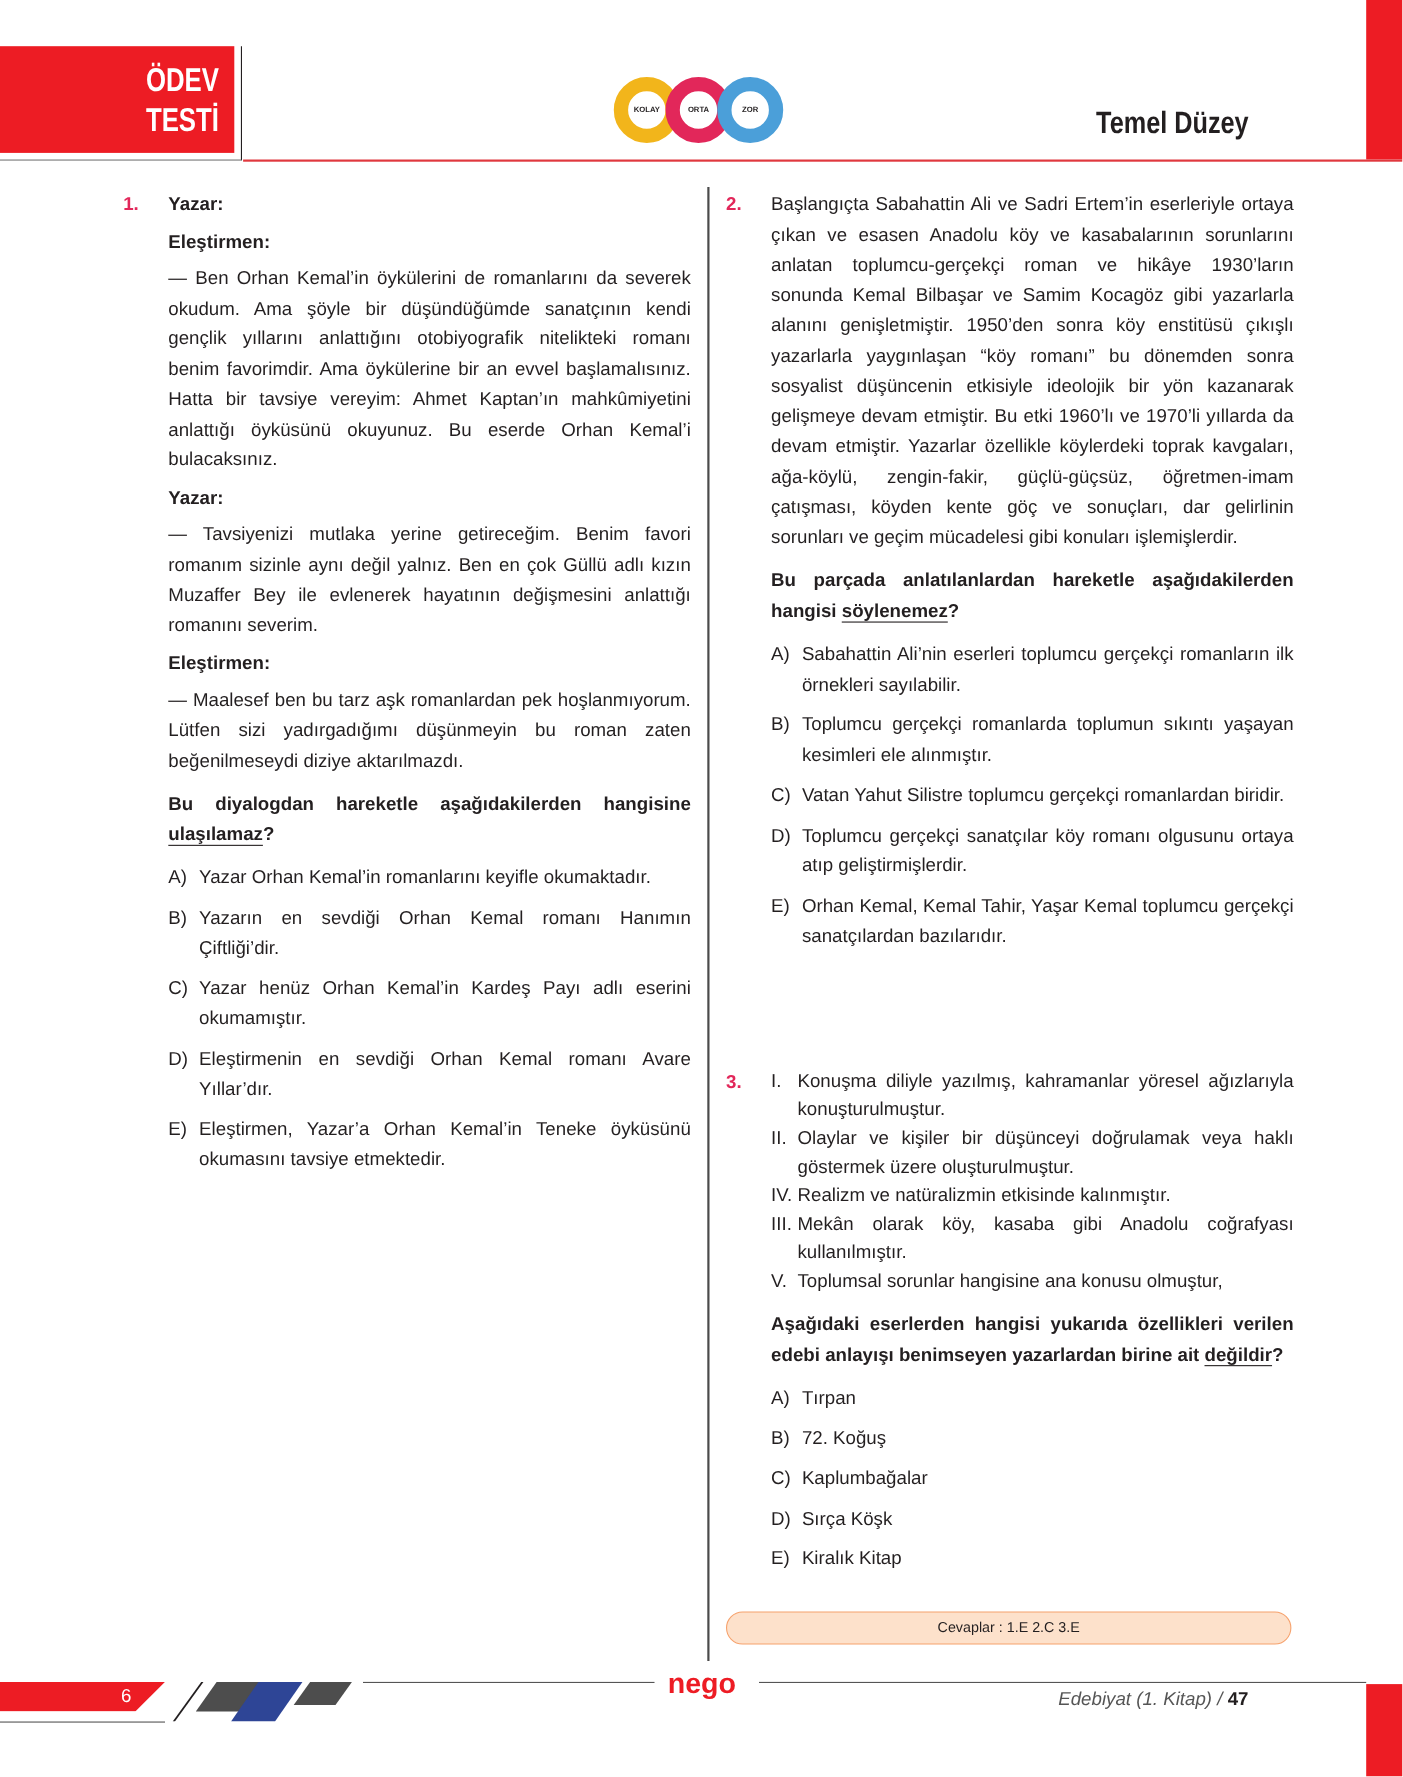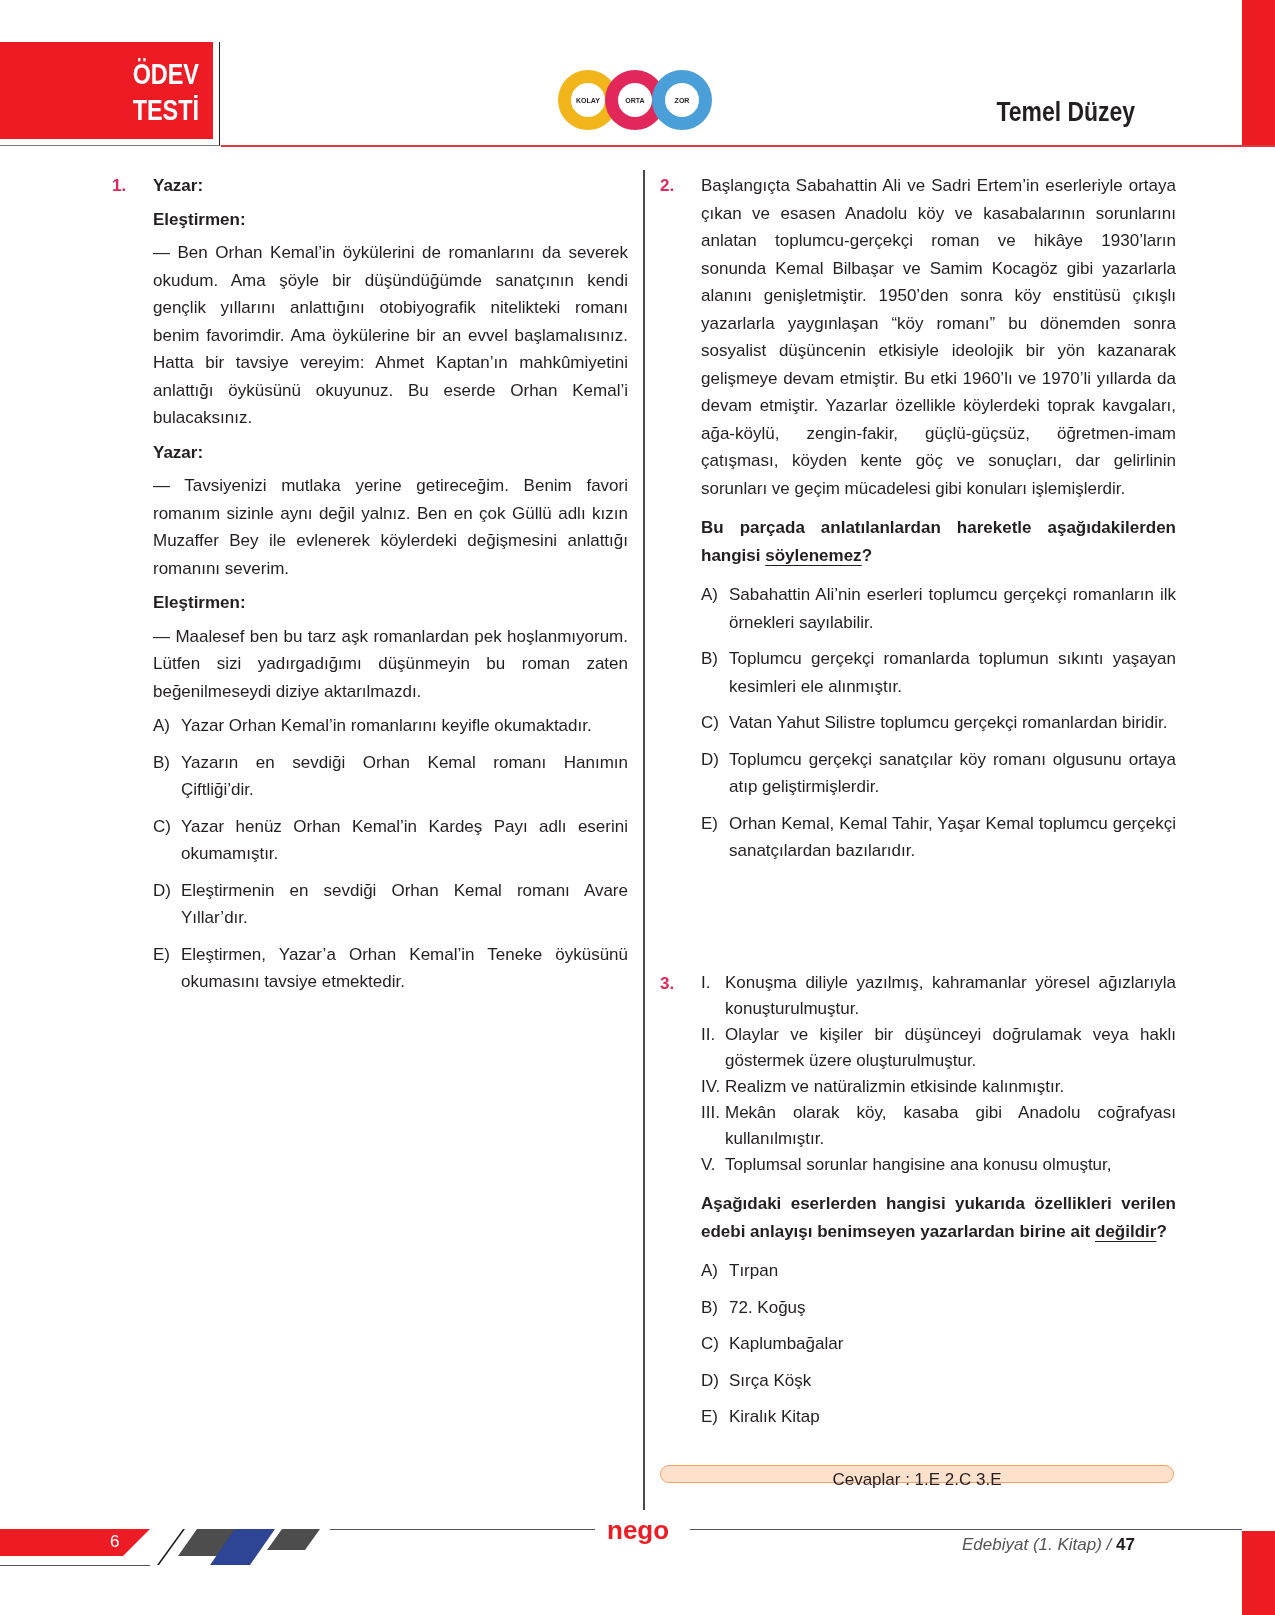--- a/index.html
+++ b/index.html
@@ -39,23 +39,23 @@
   .para { margin: 0 0 7px 0; text-align: justify; }
   .question { font-weight: bold; margin: 12px 0 12px 0; text-align: justify; }
   .u { text-decoration: underline; text-underline-offset: 4px; }
   .opt { display: flex; margin: 0 0 9px 0; }
   .opt .lt { width: 28px; flex: none; }
   .opt .tx { flex: 1; text-align: justify; }
   .roman { display: flex; margin: 0; line-height: 26px; }
   .roman .rn { width: 24px; flex: none; }
   .roman .tx { flex: 1; }
 
-  .answers { position: absolute; left: 660px; top: 1465px; width: 514px; height: 18px; background: #fde1cb;
+  .answers { position: absolute; left: 660px; top: 1465px; width: 514px; height: 30px; background: #fde1cb;
              border: 1.5px solid #f6a26d; border-radius: 16px; box-sizing: border-box; text-align: center;
-             font-size: 17px; line-height: 28px; color: #231f20; }
+             font-size: 13px; line-height: 28px; color: #231f20; }
 
   
   .foot-red { position: absolute; left: 0; top: 1529px; width: 150px; height: 27px; background: #ed1c24;
               clip-path: polygon(0 0, 100% 0, 82% 100%, 0 100%); }
   .foot-page { position: absolute; left: 110px; top: 1532px; color: #fff; font-size: 17px; }
   .foot-underline { position: absolute; left: 0; top: 1565px; width: 150px; height: 1px; background: #555; }
   .foot-stripes { position: absolute; left: 145px; top: 1529px; width: 180px; height: 36px; }
   .foot-rule-left { position: absolute; left: 330px; right: 680px; top: 1529px; height: 1px; background: #555; }
   .foot-rule { position: absolute; left: 690px; right: 33px; top: 1529px; height: 1px; background: #555; }
   .foot-logo { position: absolute; left: 605px; top: 1513px; width: 80px; height: 36px; }
@@ -90,23 +90,26 @@
 
 <div class="divider"></div>
 
 <div class="col col-left">
   <div class="qnum">1.</div>
   <div class="qbody">
     <div class="speaker">Yazar:</div>
     <div class="speaker">Eleştirmen:</div>
     <p class="para">— Ben Orhan Kemal’in öykülerini de romanlarını da severek okudum. Ama şöyle bir düşündüğümde sanatçının kendi gençlik yıllarını anlattığını otobiyografik nitelikteki romanı benim favorimdir. Ama öykülerine bir an evvel başlamalısınız. Hatta bir tavsiye vereyim: Ahmet Kaptan’ın mahkûmiyetini anlattığı öyküsünü okuyunuz. Bu eserde Orhan Kemal’i bulacaksınız.</p>
     <div class="speaker">Yazar:</div>
-    <p class="para">— Tavsiyenizi mutlaka yerine getireceğim. Benim favori romanım sizinle aynı değil yalnız. Ben en çok Güllü adlı kızın Muzaffer Bey ile evlenerek köylerdeki değişmesini anlattığı romanını severim.</p>
+    <p class="para">— Tavsiyenizi mutlaka yerine getireceğim. Benim favori romanım sizinle aynı değil yalnız. Ben en çok Güllü adlı kızın Muzaffer Bey ile evlenerek hayatının değişmesini anlattığı romanını severim.</p>
     <div class="speaker">Eleştirmen:</div>
     <p class="para">— Maalesef ben bu tarz aşk romanlardan pek hoşlanmıyorum. Lütfen sizi yadırgadığımı düşünmeyin bu roman zaten beğenilmeseydi diziye aktarılmazdı.</p>
+    <p class="question">
+      <span>Bu diyalogdan hareketle aşağıdakilerden hangisine </span><span class="u">ulaşılamaz</span><span>?</span>
+    </p>
     <div class="opt">
         <span class="lt">A)</span>
         <span class="tx">Yazar Orhan Kemal’in romanlarını keyifle okumaktadır.</span>
       </div>
     <div class="opt">
         <span class="lt">B)</span>
         <span class="tx">Yazarın en sevdiği Orhan Kemal romanı Hanımın Çiftliği’dir.</span>
       </div>
     <div class="opt">
         <span class="lt">C)</span>

